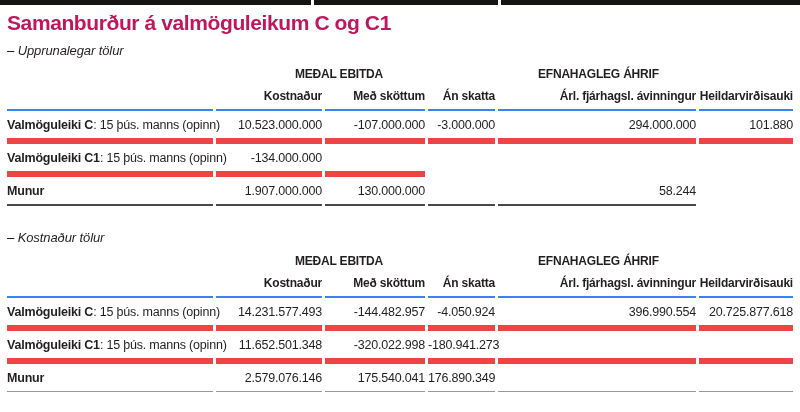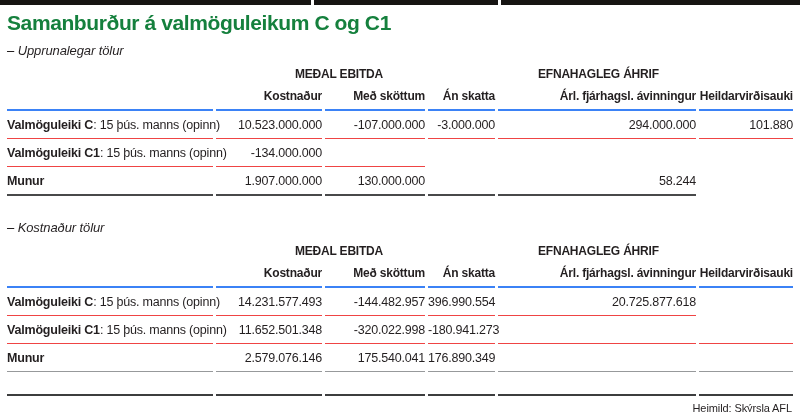--- a/index.html
+++ b/index.html
@@ -16,21 +16,21 @@
   .topbar { display: flex; gap: 3px; height: 5px; margin: 0 -7px; }
   .topbar .seg { background: #161412; height: 5px; }
   .seg-1 { width: 311px; }
   .seg-2 { width: 184px; }
   .seg-3 { flex: 1; }
 
   .title {
     font-size: 21px;
     font-weight: bold;
     letter-spacing: -0.4px;
-    color: #15803d;
+    color: #be185d;
     margin-top: 6px;
     line-height: 24px;
   }
   .subtitle {
     font-style: italic;
     font-size: 13px;
     margin-top: 8px;
     letter-spacing: -0.1px;
   }
   .subtitle-2 { margin-top: 24px; }
@@ -51,21 +51,21 @@
     padding: 8px 0 6px;
     border-bottom: 2px solid #3b82f6;
     text-align: right;
     white-space: nowrap;
   }
   .header-row > .lbl { text-align: left; }
 
   .data-row { font-size: 12.5px; letter-spacing: -0.2px; }
   .data-row > div {
     padding: 7px 0 6px;
-    border-bottom: 1px solid #ef4444;
+    border-bottom: 6px solid #ef4444;
     text-align: right;
     white-space: nowrap;
   }
   .data-row > .lbl { text-align: left; }
   .lbl .b { font-weight: bold; }
 
   .last-row > div { border-bottom: 2px solid #48494a; }
   .thin-last > div { border-bottom: 1px solid #97999b; }
   .empty-row > div { height: 24px; border-bottom: 2px solid #3c3d3e; }
 
@@ -150,20 +150,21 @@
     <div>Árl. fjárhagsl. ávinningur</div>
     <div>Heildarvirðisauki</div>
   </div>
 
   <div class="trow data-row">
     <div class="lbl">
       <span class="b">Valmöguleiki C</span><span>: 15 þús. manns (opinn)</span>
     </div>
     <div>14.231.577.493</div>
     <div>-144.482.957</div>
+    <div>-4.050.924</div>
     <div>396.990.554</div>
     <div>20.725.877.618</div>
   </div>
 
   <div class="trow data-row">
     <div class="lbl">
       <span class="b">Valmöguleiki C1</span><span>: 15 þús. manns (opinn)</span>
     </div>
     <div>11.652.501.348</div>
     <div>-320.022.998</div>

